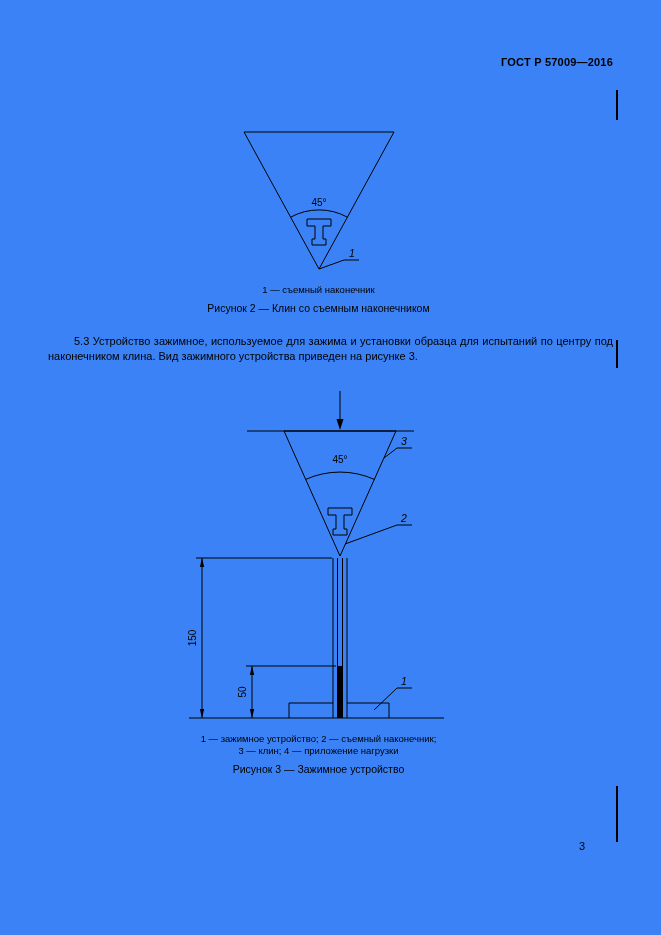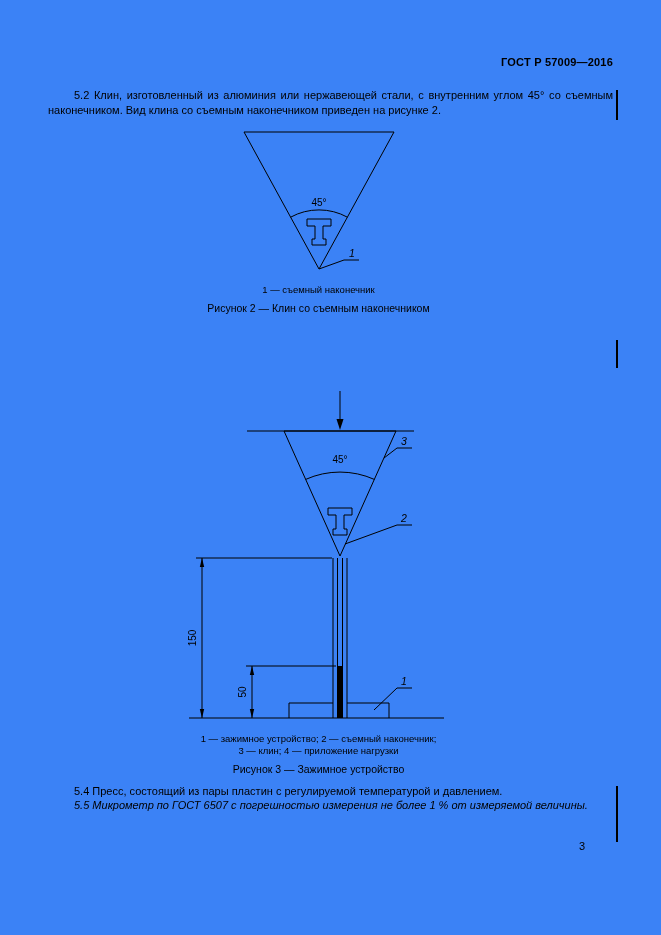--- a/index.html
+++ b/index.html
@@ -54,36 +54,36 @@
 <body>
 
 <div class="page">
 
   <div class="change-bar" id="bar1"></div>
   <div class="change-bar" id="bar2"></div>
   <div class="change-bar" id="bar3"></div>
 
   <div class="doc-header">ГОСТ Р 57009—2016</div>
 
-  <p class="para" id="p52">5.2 Клин, изготовленный из алюминия или нержавеющей стали, с внутренним углом 45° со съемным наконечником. Вид клина со съемным наконечником приведен на рисунке 2.</p>
 
   <figure class="fig" id="fig2">
     <svg width="330" height="150" viewBox="0 0 330 150">
       <polygon points="90,6 240,6 165,143" stroke-width="1.3"></polygon>
       <path d="M136.6 91.2 A59 59 0 0 1 193.4 91.2" stroke-width="0.9"></path>
       <text x="165" y="80" text-anchor="middle">45°</text>
       <path d="M153 93 h24 v7 h-8 v13 h3 v6 h-14 v-6 h3 v-13 h-8 z" stroke-width="1.1"></path>
       <line x1="165" y1="143" x2="190" y2="134" stroke-width="0.9"></line>
       <line x1="190" y1="134" x2="205" y2="134" stroke-width="0.9"></line>
       <text class="callout" x="195" y="131">1</text>
     </svg>
     <div class="legend">1 — съемный наконечник</div>
     <div class="caption">Рисунок 2 — Клин со съемным наконечником</div>
   </figure>
 
+  <p class="para" id="p53">5.3 Устройство зажимное, используемое для зажима и установки образца для испытаний по центру под наконечником клина. Вид зажимного устройства приведен на рисунке 3.</p>
 
   <figure class="fig" id="fig3">
     <svg width="330" height="340" viewBox="0 0 330 340">
 
       <line x1="186" y1="6" x2="186" y2="37"></line>
       <polygon class="filled" points="186,45 182.5,34 189.5,34"></polygon>
 
       <line x1="93" y1="46" x2="260" y2="46"></line>
 
       <polygon points="130,46 242,46 186,171" stroke-width="1.2"></polygon>
@@ -120,18 +120,16 @@
       <line x1="98" y1="281" x2="98" y2="333" stroke-width="0.8"></line>
       <polygon class="filled" points="98,281 95.8,290 100.2,290"></polygon>
       <polygon class="filled" points="98,333 95.8,324 100.2,324"></polygon>
       <text x="92" y="307" text-anchor="middle" transform="rotate(-90 92 307)">50</text>
     </svg>
     <div class="legend">1 — зажимное устройство; 2 — съемный наконечник;</div>
     <div class="legend" style="margin-top:0;">3 — клин; 4 — приложение нагрузки</div>
     <div class="caption">Рисунок 3 — Зажимное устройство</div>
   </figure>
 
-  <p class="para" id="p54">5.4 Пресс, состоящий из пары пластин с регулируемой температурой и давлением.</p>
-  <p class="para" id="p55">5.5 Микрометр по ГОСТ 6507 с погрешностью измерения не более 1 % от измеряемой величины.</p>
 
   <div class="pagenum">3</div>
 
 </div>
 
 </body></html>

